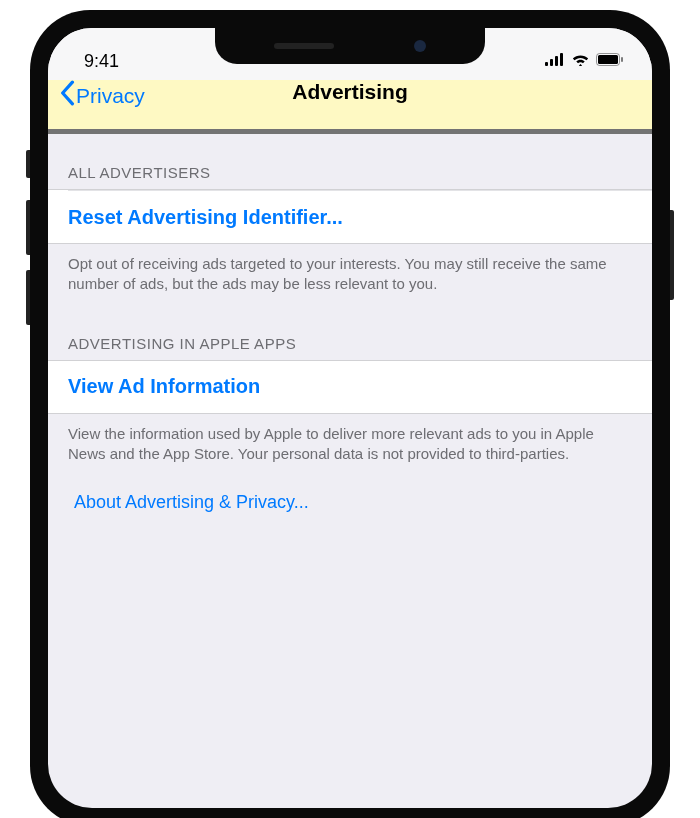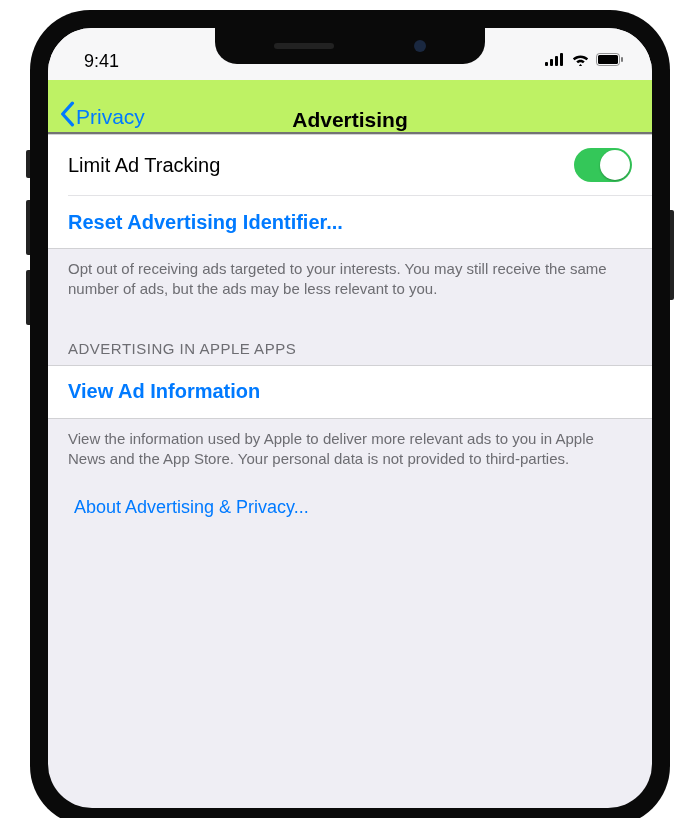--- a/index.html
+++ b/index.html
@@ -52,25 +52,25 @@
       height: 52px;
       display: flex;
       justify-content: space-between;
       align-items: center;
       padding: 14px 28px 0 36px;
       background: #f7f7f8;
     }
     .status-time { font-size: 18px; font-weight: 400; color:#000;}
     .status-icons { display:flex; gap:6px; align-items:center; }
     .nav-bar {
-      background: #bef264;
+      background: #fef9c3;
       height: 54px;
       display:flex;
-      align-items:flex-end;
-      border-bottom: 2px solid #737373;
+      align-items:flex-start;
+      border-bottom: 5px solid #737373;
       position:relative;
     }
     .nav-back {
       display:flex;
       align-items:center;
       color:#007aff;
       font-size:21px;
       padding-left:10px;
       position:absolute;
       left:0;
@@ -164,25 +164,22 @@
         <span>
           <svg width="18" height="26" viewBox="0 0 14 24">
               <path d="M12 2 L3 12 L12 22" stroke="#007aff" stroke-width="3" fill="none" stroke-linecap="round" stroke-linejoin="round"></path>
             </svg>
         </span>
         <span>Privacy</span>
       </div>
       <div class="nav-title">Advertising</div>
     </div>
 
+    <div class="section-header">ALL ADVERTISERS</div>
     <div class="cell-group">
-      <div class="cell">
-        <span class="cell-label">Limit Ad Tracking</span>
-        <div class="toggle"></div>
-      </div>
       <div class="divider-inset"></div>
       <div class="cell">
         <span class="cell-link">Reset Advertising Identifier...</span>
       </div>
     </div>
     <div class="footer-text">Opt out of receiving ads targeted to your interests. You may still receive the same number of ads, but the ads may be less relevant to you.</div>
 
     <div class="section-header">ADVERTISING IN APPLE APPS</div>
     <div class="cell-group">
       <div class="cell">

